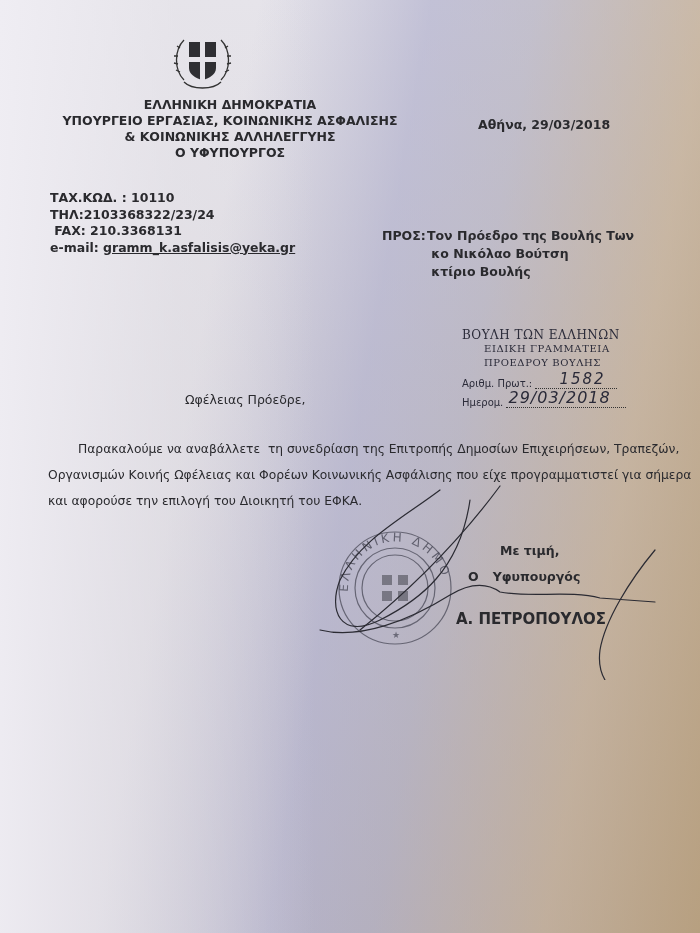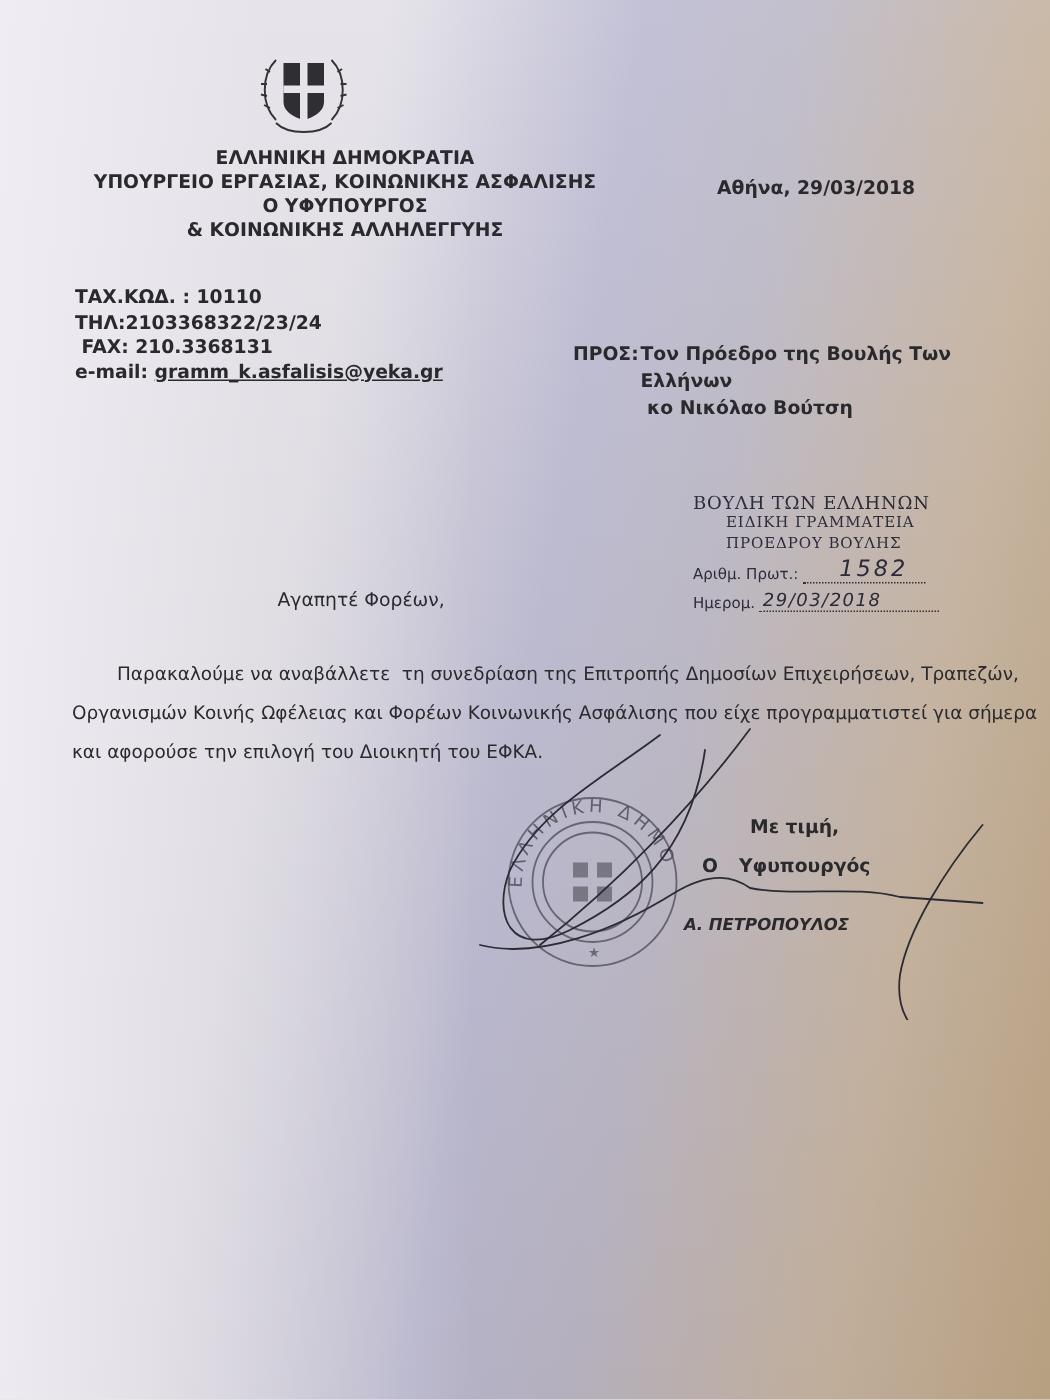--- a/index.html
+++ b/index.html
@@ -32,33 +32,33 @@
     .to-label { display:inline-block; width:45px; }
     .to-line { padding-left:45px; white-space:nowrap; }
     .to-first { white-space:nowrap; }
 
     .stamp-block { left:462px; top:328px; font-family:"DejaVu Serif", serif; font-size:11px; color:#2c2c3a; }
     .stamp-block .t1 { font-size:12px; letter-spacing:0.5px; }
     .stamp-block .t2, .stamp-block .t3 { padding-left:22px; font-size:10px; letter-spacing:0.6px; line-height:14px; }
     .stamp-row { margin-top:6px; font-size:10px; white-space:nowrap; font-family:"DejaVu Sans", sans-serif; }
     .dots { display:inline-block; border-bottom:1px dotted #333; min-width:62px; position:relative; height:12px; vertical-align:bottom; }
     .hand { position:absolute; left:8px; bottom:0px; font-family:"DejaVu Sans", sans-serif; font-style:italic; color:#2a2a38; }
-    .hand.big { font-size:12px; letter-spacing:1px; }
+    .hand.big { font-size:16px; letter-spacing:1px; }
     .hand.med { font-size:15px; letter-spacing:2px; }
 
     .greeting { left:185px; top:392px; font-size:12.5px; }
 
     .body-text { left:48px; top:436px; width:620px; font-size:12.3px; line-height:26px; }
     .body-text p { margin:0; white-space:nowrap; }
     .body-text .indent { padding-left:30px; }
 
     .closing { left:500px; top:538px; font-weight:bold; font-size:12.5px; line-height:26px; }
     .closing .l2 { margin-left:-32px; }
     .closing .l2 span.o { margin-right:14px; }
-    .signer { left:456px; top:610px; font-weight:bold; font-size:11px;font-style:italic; }
+    .signer { left:456px; top:610px; font-weight:bold; font-size:15px; }
 
     .seal { left:330px; top:520px; width:130px; height:130px; }
     .sig { left:300px; top:480px; width:360px; height:200px; }
   </style>
 </head>
 <body>
 
 <div class="paper-shade"></div>
 
 <svg class="abs emblem" viewBox="0 0 65 65">
@@ -70,58 +70,58 @@
     <path d="M14 52 C22 60 43 60 51 52"></path>
   </g>
   <path d="M19 12 h27 v26 c0 6 -6 10 -13.5 12 c-7.5 -2 -13.5 -6 -13.5 -12 z" fill="#2f2f33"></path>
   <rect x="30" y="12" width="5" height="38" fill="#e6e4ea"></rect>
   <rect x="19" y="27" width="27" height="5" fill="#e6e4ea"></rect>
 </svg>
 
 <div class="abs header-lines">
   <div>ΕΛΛΗΝΙΚΗ ΔΗΜΟΚΡΑΤΙΑ</div>
   <div>ΥΠΟΥΡΓΕΙΟ ΕΡΓΑΣΙΑΣ, ΚΟΙΝΩΝΙΚΗΣ ΑΣΦΑΛΙΣΗΣ</div>
+  <div>&amp; ΚΟΙΝΩΝΙΚΗΣ ΑΛΛΗΛΕΓΓΥΗΣ</div>
   <div>Ο ΥΦΥΠΟΥΡΓΟΣ</div>
-  <div>&amp; ΚΟΙΝΩΝΙΚΗΣ ΑΛΛΗΛΕΓΓΥΗΣ</div>
 </div>
 
 <div class="abs date">Αθήνα, 29/03/2018</div>
 
 <div class="abs contact">
   <div class="row">ΤΑΧ.ΚΩΔ. :  10110</div>
   <div class="row">ΤΗΛ:2103368322/23/24</div>
   <div class="row" style="white-space:pre"> FAX: 210.3368131</div>
   <div class="row">
     <span style="white-space:pre">e-mail: </span><span class="link">gramm_k.asfalisis@yeka.gr</span>
   </div>
 </div>
 
 <div class="abs to-block">
   <div class="to-first">
     <span class="to-label">ΠΡΟΣ:</span><span>Τον Πρόεδρο της Βουλής Των</span>
   </div>
-  <div class="to-line">Ελλήνων</div>
   <div class="to-line" style="white-space:pre"> κο Νικόλαο Βούτση</div>
+  <div class="to-line" style="white-space:pre"> κτίριο Βουλής</div>
 </div>
 
 <div class="abs stamp-block">
   <div class="t1">ΒΟΥΛΗ ΤΩΝ ΕΛΛΗΝΩΝ</div>
   <div class="t2">ΕΙΔΙΚΗ ΓΡΑΜΜΑΤΕΙΑ</div>
   <div class="t3">ΠΡΟΕΔΡΟΥ ΒΟΥΛΗΣ</div>
   <div class="stamp-row">
     <span>Αριθμ. Πρωτ.:</span>
     <span class="dots" style="min-width:82px"><span class="hand med" style="left:24px">1582</span></span>
   </div>
   <div class="stamp-row">
     <span>Ημερομ.</span>
     <span class="dots" style="min-width:120px"><span class="hand big" style="left:2px">29/03/2018</span></span>
   </div>
 </div>
 
-<div class="abs greeting">Αγαπητέ Φορέων,</div>
+<div class="abs greeting">Ωφέλειας Πρόεδρε,</div>
 
 <div class="abs body-text">
   <p class="indent" style="white-space:pre">Παρακαλούμε να αναβάλλετε  τη συνεδρίαση της Επιτροπής Δημοσίων Επιχειρήσεων, Τραπεζών,</p>
   <p>Οργανισμών Κοινής Ωφέλειας και Φορέων Κοινωνικής Ασφάλισης που είχε προγραμματιστεί για σήμερα</p>
   <p>και αφορούσε την επιλογή του Διοικητή του ΕΦΚΑ.</p>
 </div>
 
 <svg class="abs seal" viewBox="0 0 130 130">
   <defs>
     <path id="sealArc" d="M18 72 A48 48 0 0 1 112 56"></path>

